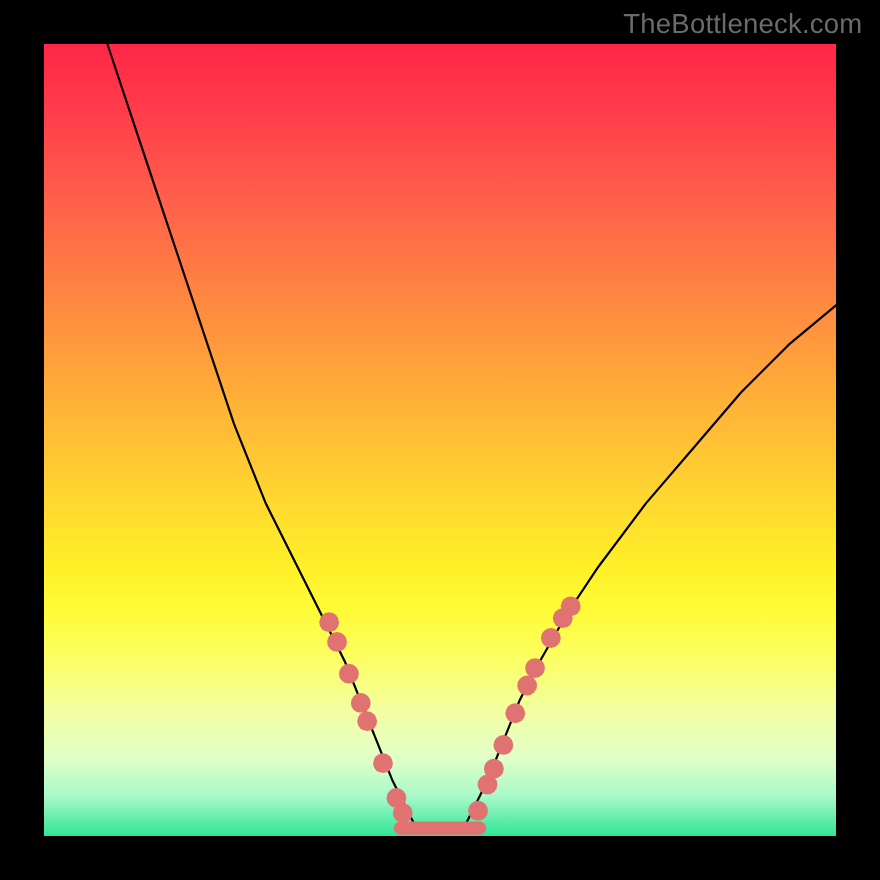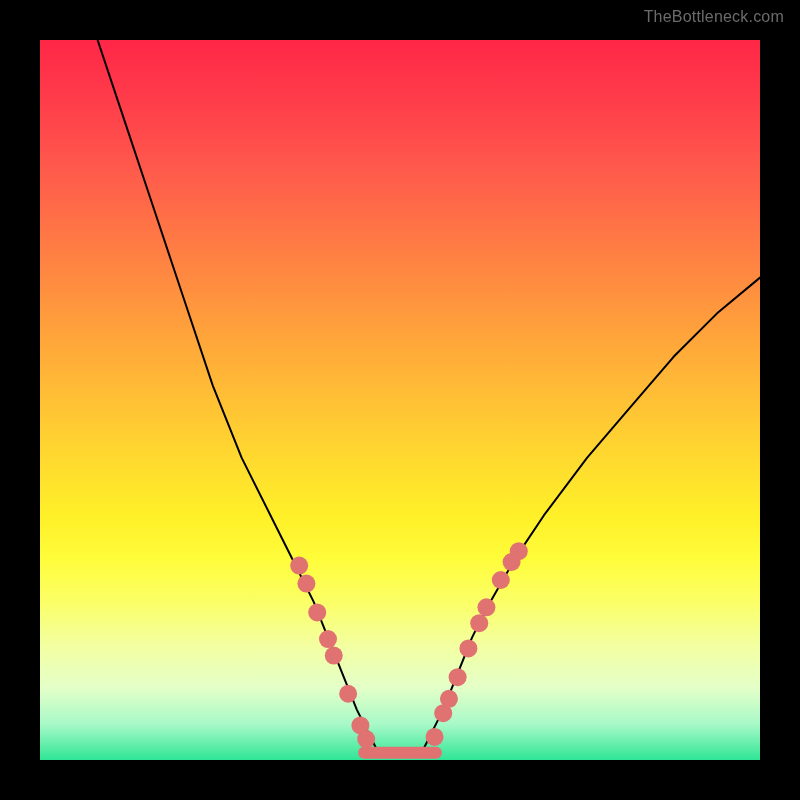--- a/index.html
+++ b/index.html
@@ -45,21 +45,21 @@
     left: 0;
     top: 0;
     width: 720px;
     height: 720px;
   }
   .watermark {
     position: absolute;
     top: 8px;
     right: 16px;
     color: #6b6b6b;
-    font-size: 16px;
+    font-size: 25px;
     letter-spacing: 0.2px;
     user-select: none;
   }
 </style>
 </head>
 <body>
 
 <div class="frame">
   <div class="plot-area">
     <svg class="svg-layer" viewBox="0 0 720 720" preserveAspectRatio="none">

